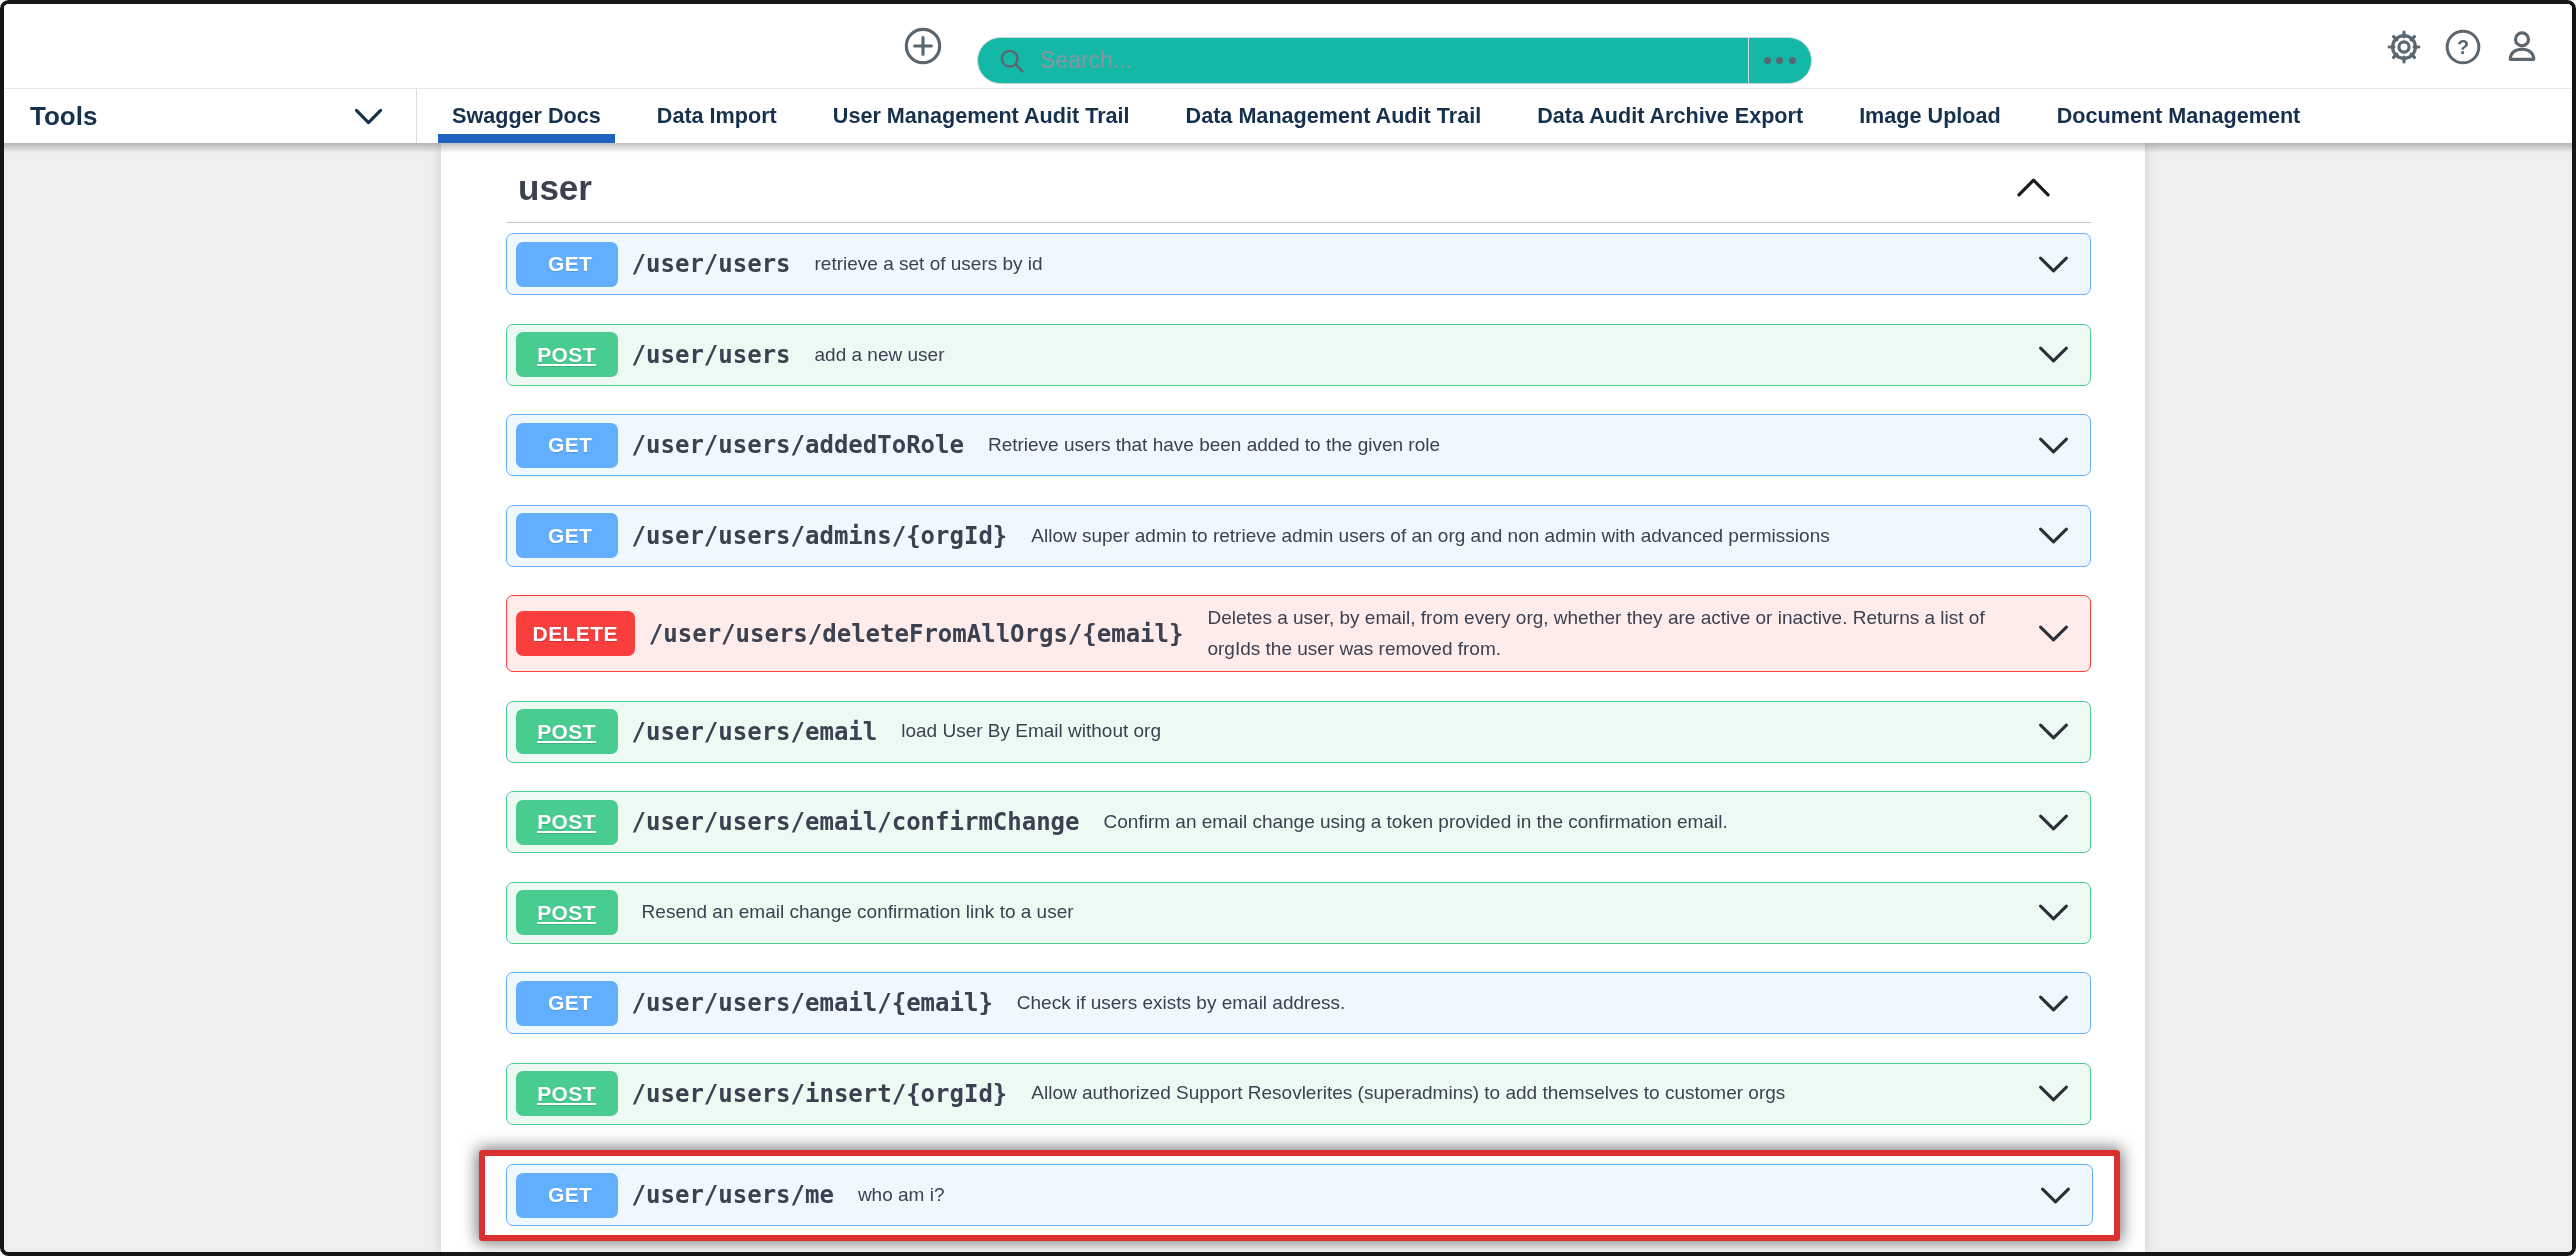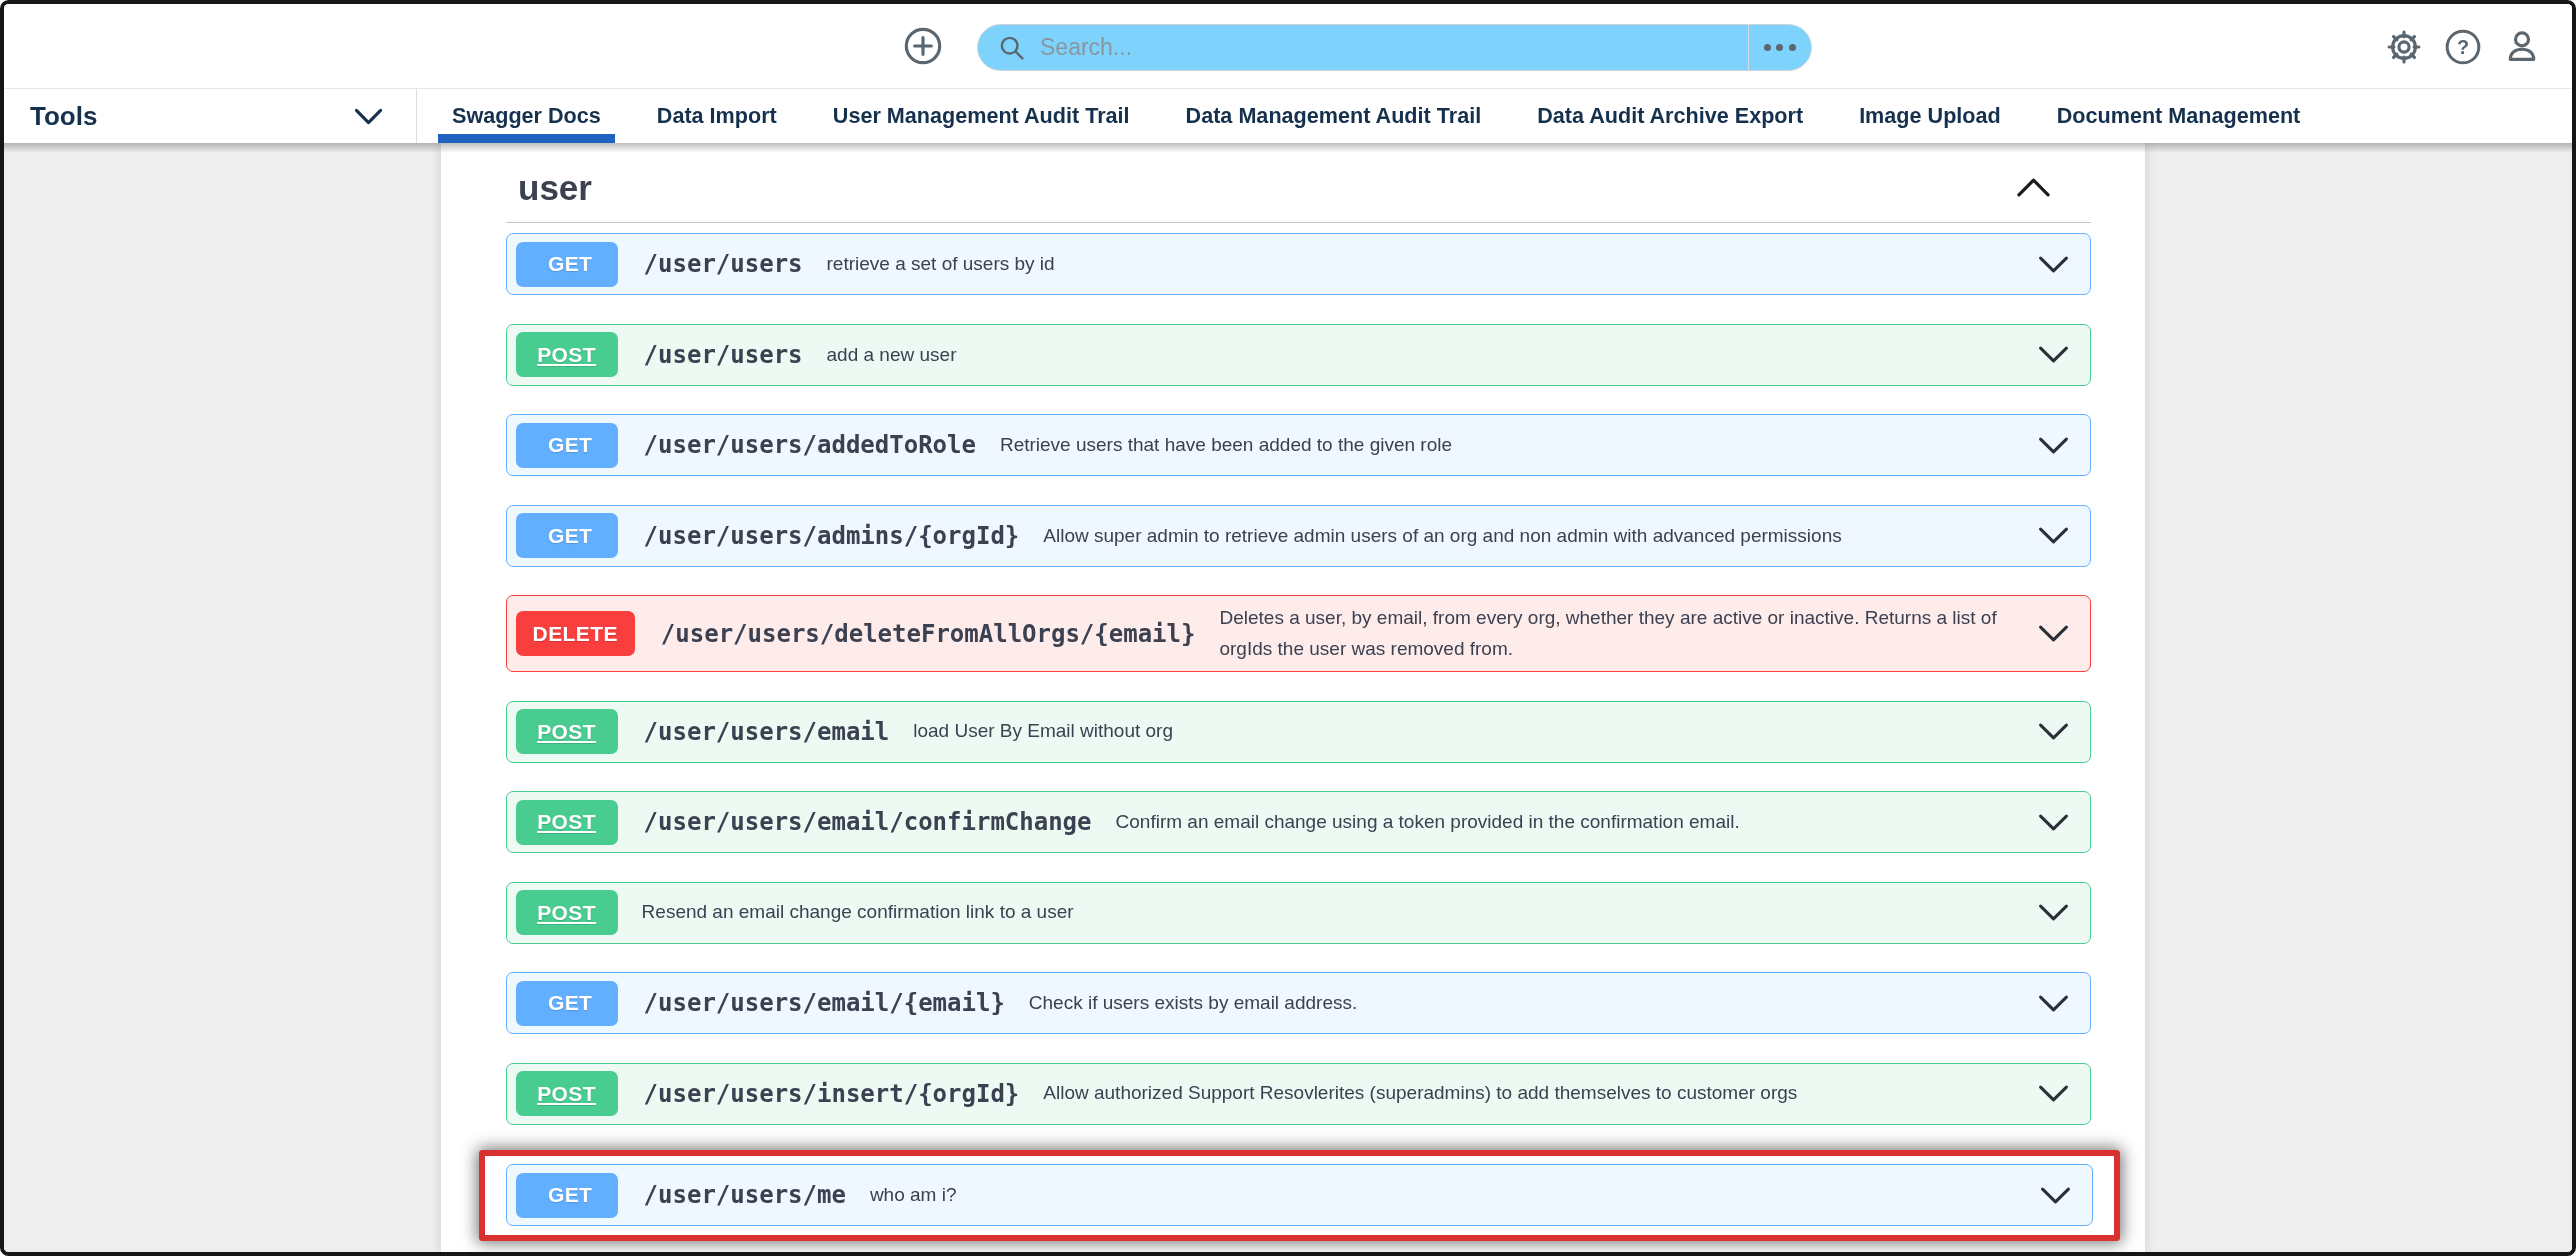--- a/index.html
+++ b/index.html
@@ -10,22 +10,22 @@
     width:2576px; height:1256px;
     border:4.3px solid #161616; border-radius:8.6px;
     background:#fff; overflow:hidden;
     display:flex; flex-direction:column; position:relative;
   }
 
   
   .topbar { height:85px; position:relative; background:#fff; border-bottom:0.9px solid #e4e6e9; flex:0 0 auto; }
   .topbar .add-btn { position:absolute; left:899px; top:22.4px; width:40px; height:40px; cursor:pointer; }
   .search-pill {
-    position:absolute; left:973px; top:20px; width:835px; height:47px;
-    border:1.7px solid #cfd4d9; border-radius:24px; background:#7dd3fc;
+    position:absolute; left:973px; top:33px; width:835px; height:47px;
+    border:1.7px solid #cfd4d9; border-radius:24px; background:#14b8a6;
     display:flex; align-items:center; padding-left:19px; overflow:hidden;
   }
   .search-pill .mag { flex:0 0 auto; margin-right:12px; }
   .search-input {
     flex:1; border:none; outline:none; background:transparent;
     font-family:"Liberation Sans",sans-serif; font-size:23px; color:#3b4151; min-width:0;
   }
   .search-input::placeholder { color:#8b959f; }
   .pill-more {
     flex:0 0 auto; height:100%; border-left:1.7px solid #d6dade;
@@ -80,21 +80,21 @@
   .method {
     flex:0 0 auto; min-width:102px; height:45px; padding:0 17px; border-radius:7px;
     display:flex; align-items:center; justify-content:center;
     color:#fff; font-size:21px; font-weight:700; letter-spacing:0.4px;
     text-shadow:0 0.9px 0.9px rgba(0,0,0,0.15);
   }
   .op.get .method    { background:var(--get,#61affe);padding-left:24px; }
   .op.post .method   { background:var(--post,#49cc90);text-decoration:underline; }
   .op.delete .method { background:var(--delete,#f93e3e); }
   .path {
-    flex:0 0 auto; margin-left:26px; font-family:"DejaVu Sans Mono",monospace;
+    flex:0 0 auto; margin-left:14px; font-family:"DejaVu Sans Mono",monospace;
     font-size:24px; font-weight:700; color:var(--text,#3b4151); white-space:nowrap;
   }
   .desc { flex:1; margin:0 26px 0 24px; font-size:19px; line-height:1.6; color:var(--text,#3b4151); }
   .chev { flex:0 0 auto; margin-left:auto; }
 
   .hl-box {
     margin:-3.5px -29px 0 -27px; padding:8.6px 21px;
     border:6px solid var(--highlight,#d93030); border-radius:3.5px;
     box-shadow:0 0 15.5px 1.7px rgba(0,0,0,0.55);
     background:#fff;

